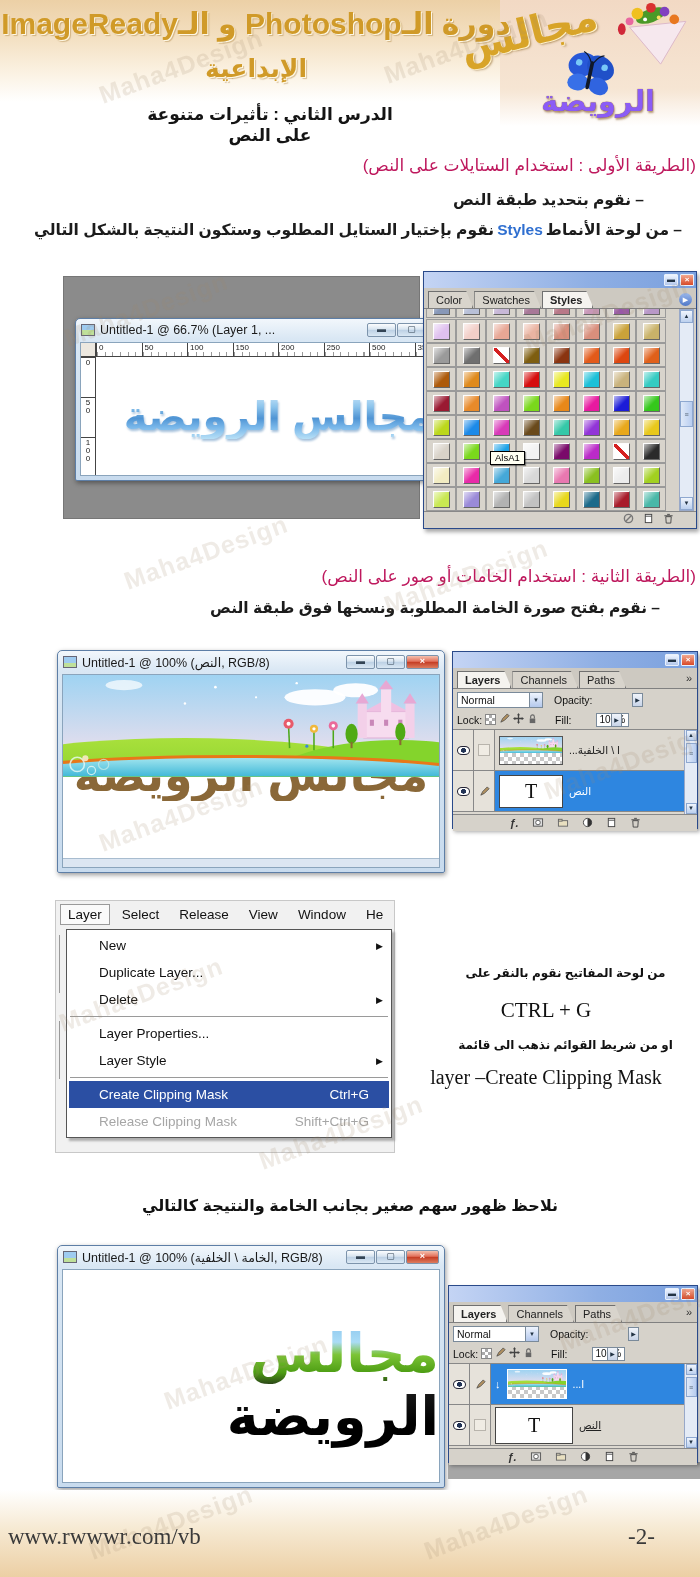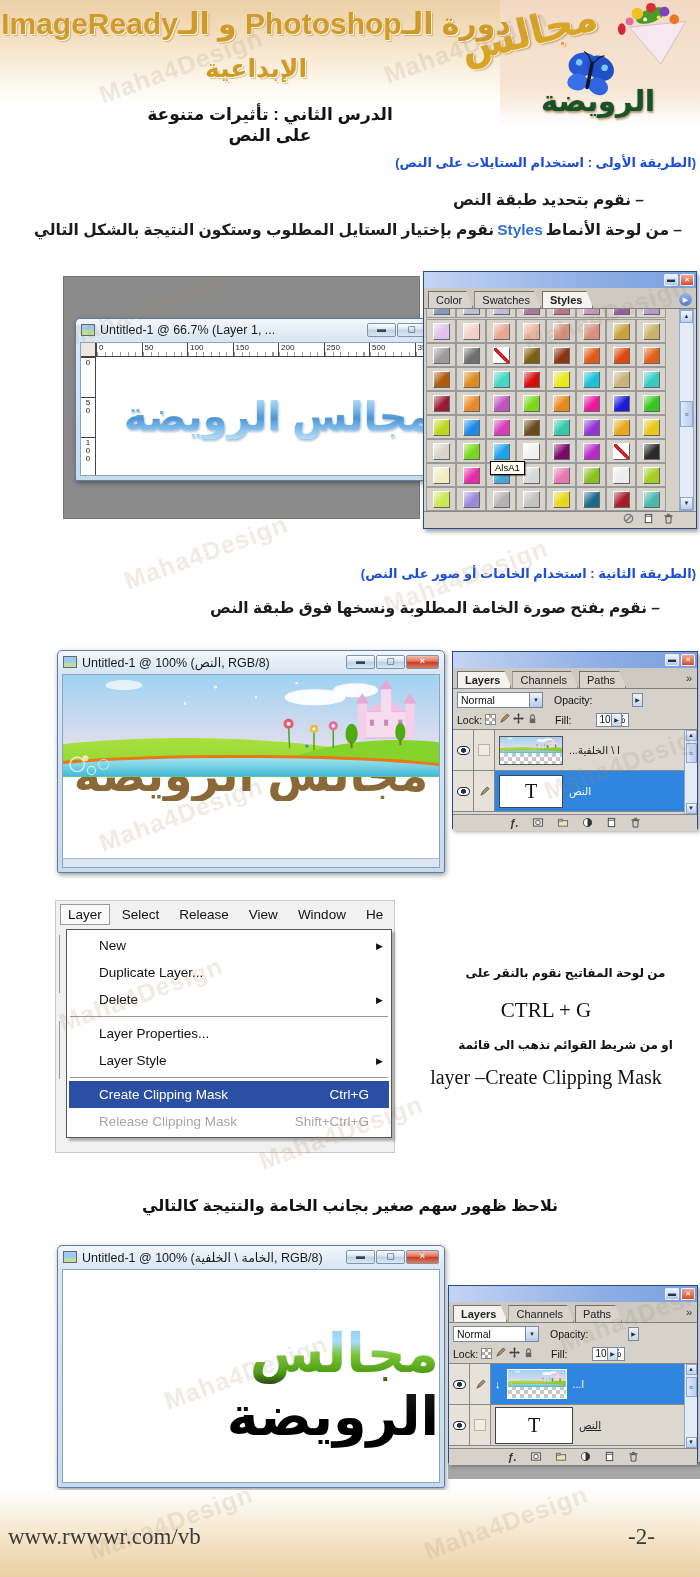--- a/index.html
+++ b/index.html
@@ -7,23 +7,23 @@
   #page{position:relative;width:700px;height:1577px;background:#fff;overflow:hidden;}
   .abs{position:absolute;}
   .wm{position:absolute;font-size:25px;font-weight:bold;color:rgba(158,136,104,.17);transform:rotate(-20deg);letter-spacing:1px;pointer-events:none;white-space:nowrap;}
   
   .header-band{left:0;top:0;width:700px;height:102px;background:linear-gradient(180deg,#ecd0a6 0%,#f3dfc0 35%,#fbf2e3 72%,#ffffff 100%);}
   .logo-zone{left:500px;top:0;width:200px;height:126px;background:linear-gradient(180deg,#f2d9c4 0%,#f6e5d3 70%,rgba(255,255,255,0) 100%);}
   .gold{color:#d09a28;text-shadow:1px 1px 0 #fff8e4,2px 2px 1px rgba(150,100,20,.35);}
   .course1{left:0;top:6px;width:512px;text-align:center;font-size:30px;font-weight:bold;}
   .course2{left:0;top:54px;width:512px;text-align:center;font-size:25px;font-weight:bold;}
   .logo-top{left:498px;top:4px;width:100px;text-align:center;font-size:40px;font-weight:bold;color:#d8a428;text-shadow:1px 1px 0 #fff2cc,2px 2px 2px rgba(130,85,15,.5);transform:rotate(-14deg);}
-  .logo-bottom{left:500px;top:84px;width:196px;text-align:center;font-size:29px;font-weight:bold;color:#14532d;text-shadow:0 0 1px #8a5a10,1px 2px 2px rgba(120,70,10,.5);}
+  .logo-bottom{left:500px;top:84px;width:196px;text-align:center;font-size:29px;font-weight:bold;color:#8b5cf6;text-shadow:0 0 1px #8a5a10,1px 2px 2px rgba(120,70,10,.5);}
   .lesson-title{left:140px;top:104px;width:260px;text-align:center;font-size:17px;font-weight:bold;color:#141414;}
-  .red-head{color:#1d4ed8;font-size:13px;font-weight:bold;text-align:right;}
+  .red-head{color:#be185d;font-size:17px;font-weight:normal;text-align:right;}
   .blk-step{color:#1c1c1c;font-size:15.5px;font-weight:bold;text-align:right;}
   .styles-word{color:#2f6fd0;padding:0 3px;}
   
   .vista-win{position:absolute;border:1px solid #5d7ea6;border-radius:5px 5px 2px 2px;background:linear-gradient(180deg,#f2f7fc 0%,#d9e7f4 20px,#c8dbee 100%);box-shadow:1px 2px 5px rgba(0,0,0,.4);}
   .v-title{height:22px;display:flex;align-items:center;gap:5px;padding:0 5px;font-size:12.5px;color:#1a1a1a;white-space:nowrap;}
   .v-doc-ico{width:14px;height:12px;border:1px solid #667;background:linear-gradient(180deg,#9ecbf0 55%,#bfe09a 55%);flex:none;}
   .v-btns{margin-left:auto;display:flex;gap:1px;}
   .v-btn{width:29px;height:14px;border:1px solid #7d94ac;border-radius:2px;background:linear-gradient(180deg,#fcfdfe,#d7e4f0 45%,#bcd0e4 50%,#dae8f4);font-size:9px;line-height:11px;text-align:center;color:#345;}
   .v-close{width:33px;background:linear-gradient(180deg,#f4c0ae,#e2705a 45%,#c43b22 50%,#dd7c5e);color:#fff;font-weight:bold;}
   .v-canvas{position:absolute;left:4px;right:4px;top:23px;bottom:4px;background:#fff;border:1px solid #8aa4bc;overflow:hidden;}
@@ -458,21 +458,21 @@
             <div class="sw-cell">
               <div class="sw" style="background-color: rgb(74, 184, 168);"></div>
             </div>
           </div>
         </div>
       <div class="pal-scroll">
         <span class="scr-btn">▲</span>
         <span class="scr-thumb">≡</span>
         <span class="scr-btn" style="margin-top:auto;">▼</span>
       </div>
-      <div class="tooltip" style="left:66px;top:152px;">AlsA1</div>
+      <div class="tooltip" style="left:66px;top:142px;">AlsA1</div>
     </div>
     <div class="pal-bottom">
       <span><svg width="11" height="11" viewBox="0 0 12 12">
             <circle cx="6" cy="6" r="4.5" fill="none" stroke="#777" stroke-width="1.5"></circle>
             <line x1="2.8" y1="9.2" x2="9.2" y2="2.8" stroke="#777" stroke-width="1.5"></line>
           </svg></span>
       <span><svg width="11" height="11" viewBox="0 0 12 12">
             <rect x="2.5" y="1.5" width="7" height="9" fill="#fff" stroke="#444"></rect>
             <line x1="2.5" y1="3.5" x2="9.5" y2="3.5" stroke="#444"></line>
           </svg></span>

